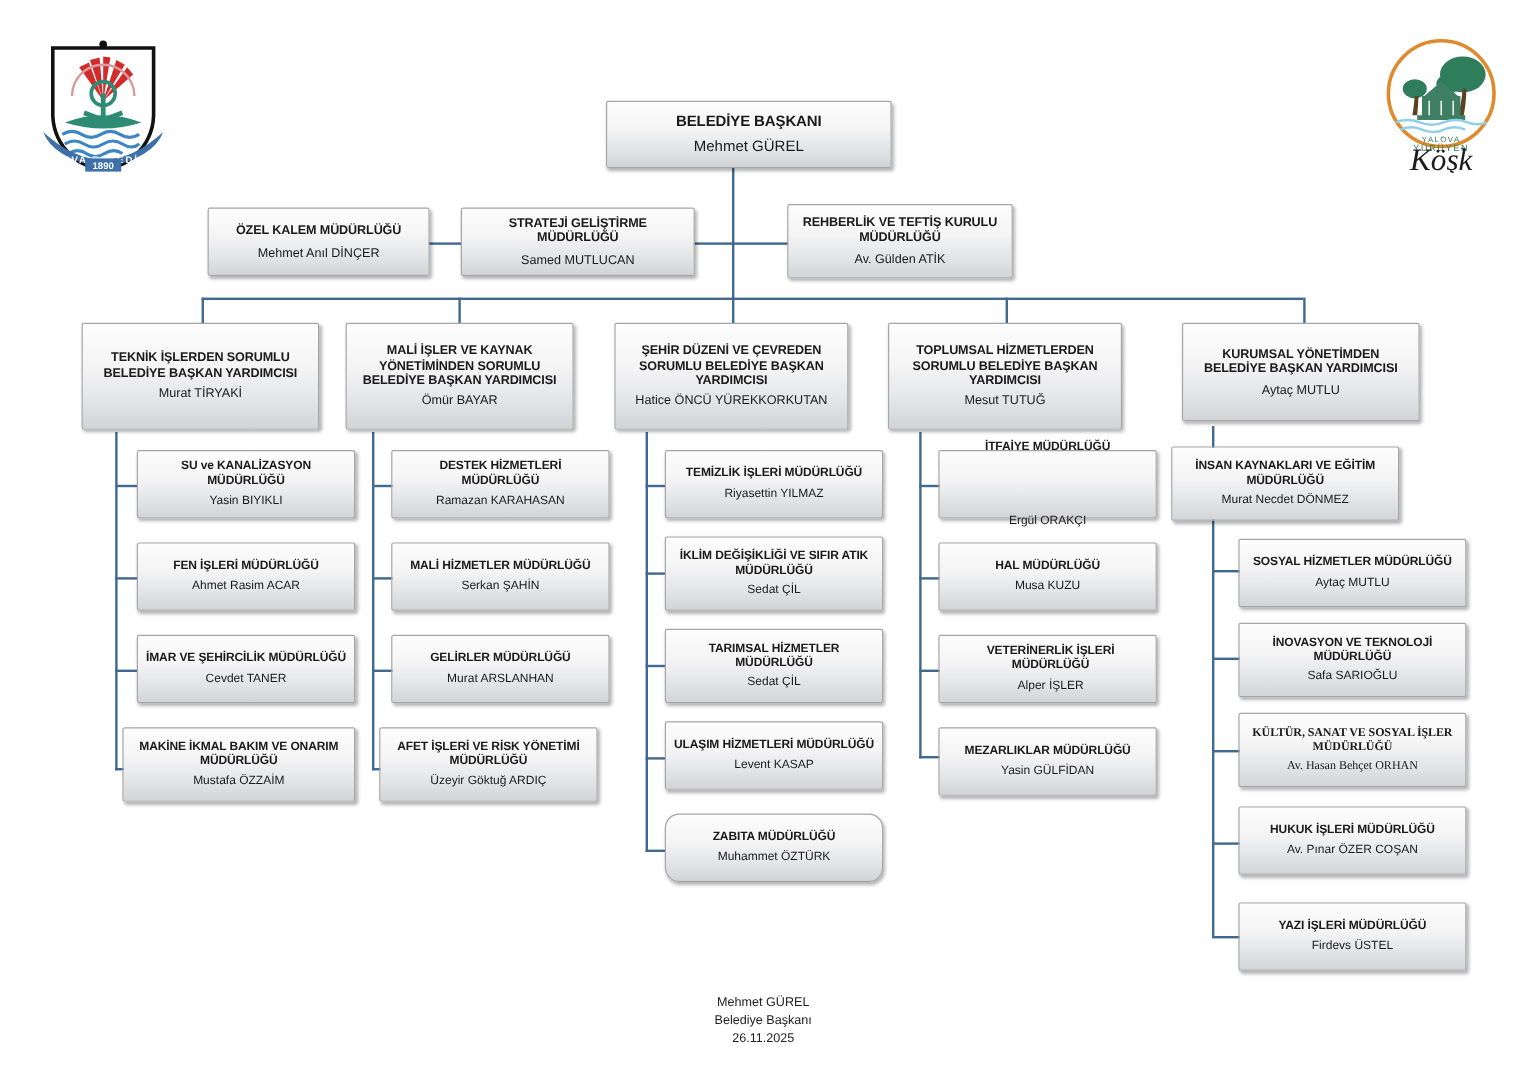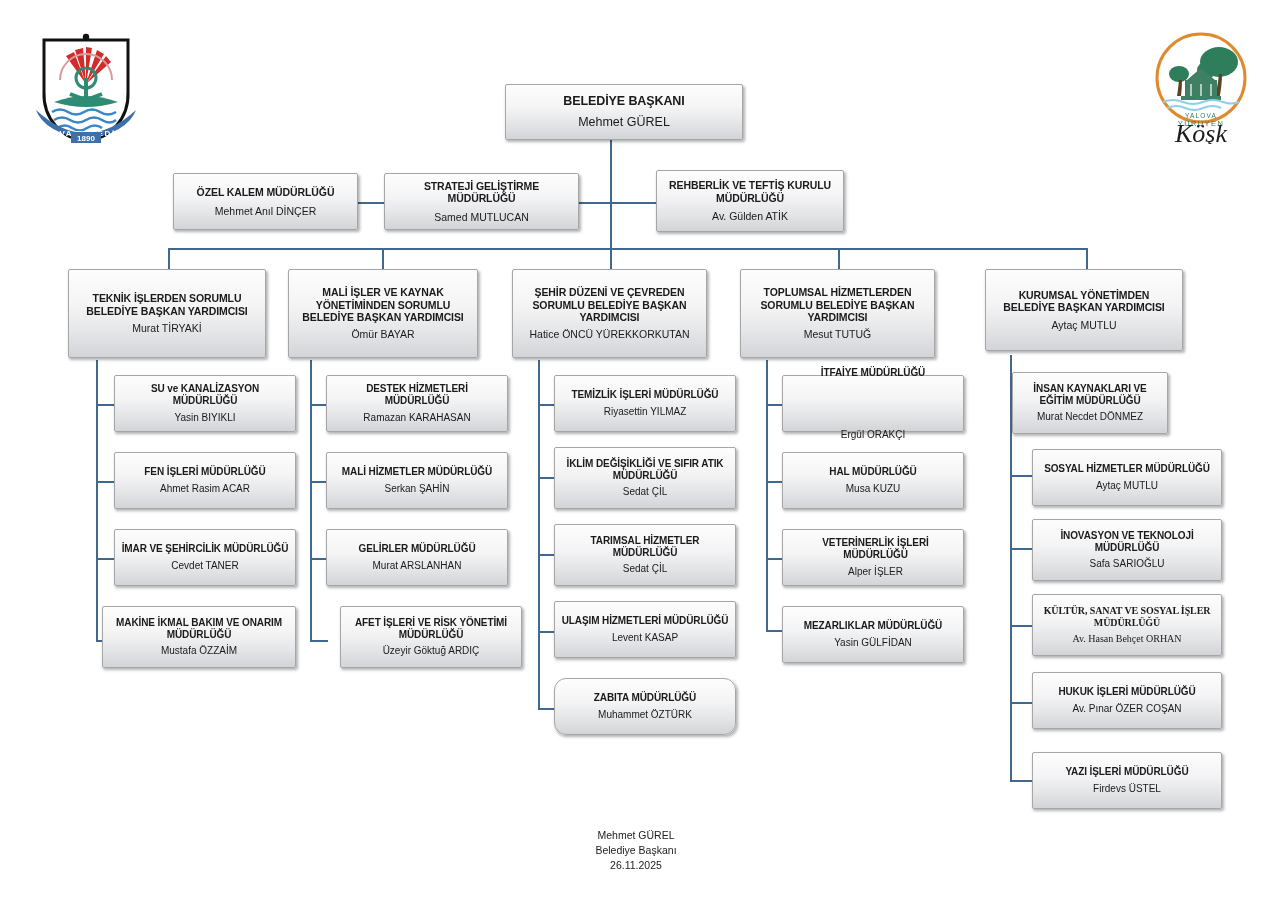--- a/index.html
+++ b/index.html
@@ -258,21 +258,21 @@
     <div class="person">Ramazan KARAHASAN</div>
   </div>
   <div class="box dept" style="left:326px; top:452px; width:182px; height:57px;">
     <div class="title">MALİ HİZMETLER MÜDÜRLÜĞÜ</div>
     <div class="person">Serkan ŞAHİN</div>
   </div>
   <div class="box dept" style="left:326px; top:529px; width:182px; height:57px;">
     <div class="title">GELİRLER MÜDÜRLÜĞÜ</div>
     <div class="person">Murat ARSLANHAN</div>
   </div>
-  <div class="box dept" style="left:340px; top:606px; width:182px; height:62px;">
+  <div class="box dept" style="left:316px; top:606px; width:182px; height:62px;">
     <div class="title">AFET İŞLERİ VE RİSK YÖNETİMİ MÜDÜRLÜĞÜ</div>
     <div class="person">Üzeyir Göktuğ ARDIÇ</div>
   </div>
 
   <div class="box dept" style="left:554px; top:375px; width:182px; height:57px;">
     <div class="title">TEMİZLİK İŞLERİ MÜDÜRLÜĞÜ</div>
     <div class="person">Riyasettin YILMAZ</div>
   </div>
   <div class="box dept" style="left:554px; top:447px; width:182px; height:62px;">
     <div class="title">İKLİM DEĞİŞİKLİĞİ VE SIFIR ATIK MÜDÜRLÜĞÜ</div>
@@ -301,21 +301,21 @@
   </div>
   <div class="box dept" style="left:782px; top:529px; width:182px; height:57px;padding-left:11px;">
     <div class="title">VETERİNERLİK İŞLERİ MÜDÜRLÜĞÜ</div>
     <div class="person">Alper İŞLER</div>
   </div>
   <div class="box dept" style="left:782px; top:606px; width:182px; height:57px;">
     <div class="title">MEZARLIKLAR MÜDÜRLÜĞÜ</div>
     <div class="person">Yasin GÜLFİDAN</div>
   </div>
 
-  <div class="box dept" style="left:1012px; top:372px; width:156px; height:62px;">
+  <div class="box dept" style="left:976px; top:372px; width:190px; height:62px;">
     <div class="title">İNSAN KAYNAKLARI VE EĞİTİM MÜDÜRLÜĞÜ</div>
     <div class="person">Murat Necdet DÖNMEZ</div>
   </div>
   <div class="box dept" style="left:1032px; top:449px; width:190px; height:57px;">
     <div class="title">SOSYAL HİZMETLER MÜDÜRLÜĞÜ</div>
     <div class="person">Aytaç MUTLU</div>
   </div>
   <div class="box dept" style="left:1032px; top:519px; width:190px; height:62px;">
     <div class="title">İNOVASYON VE TEKNOLOJİ MÜDÜRLÜĞÜ</div>
     <div class="person">Safa SARIOĞLU</div>

